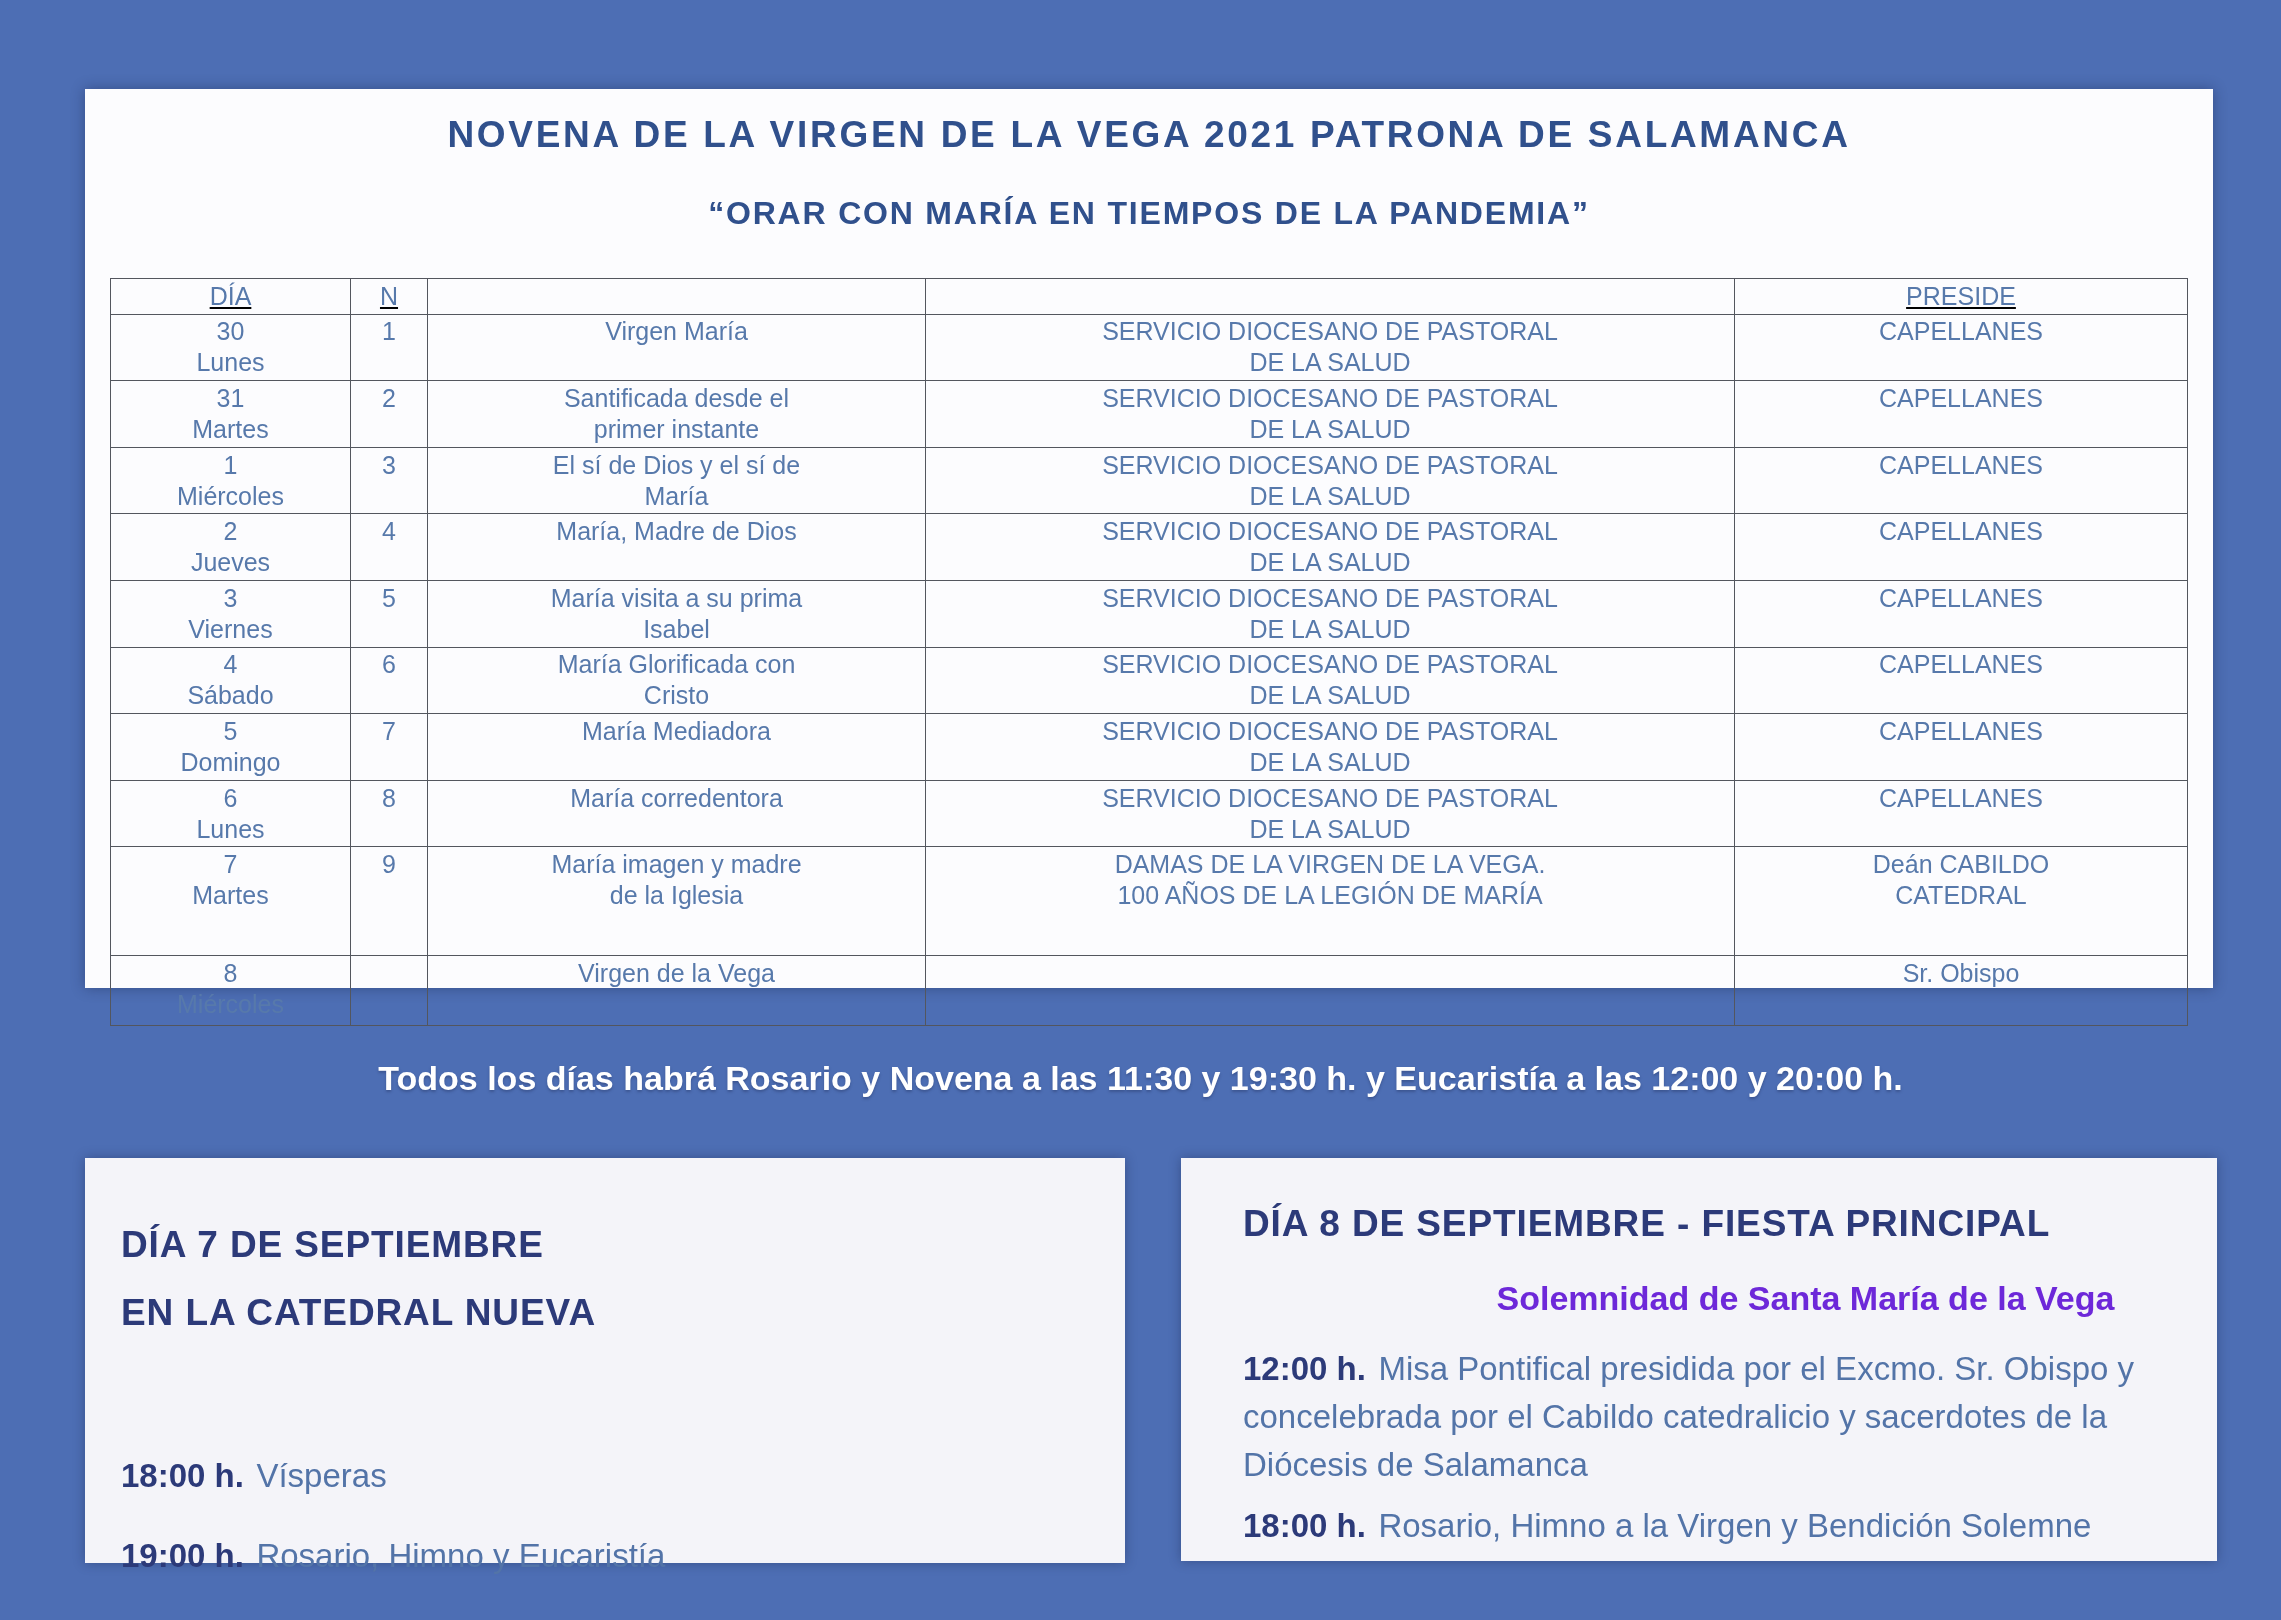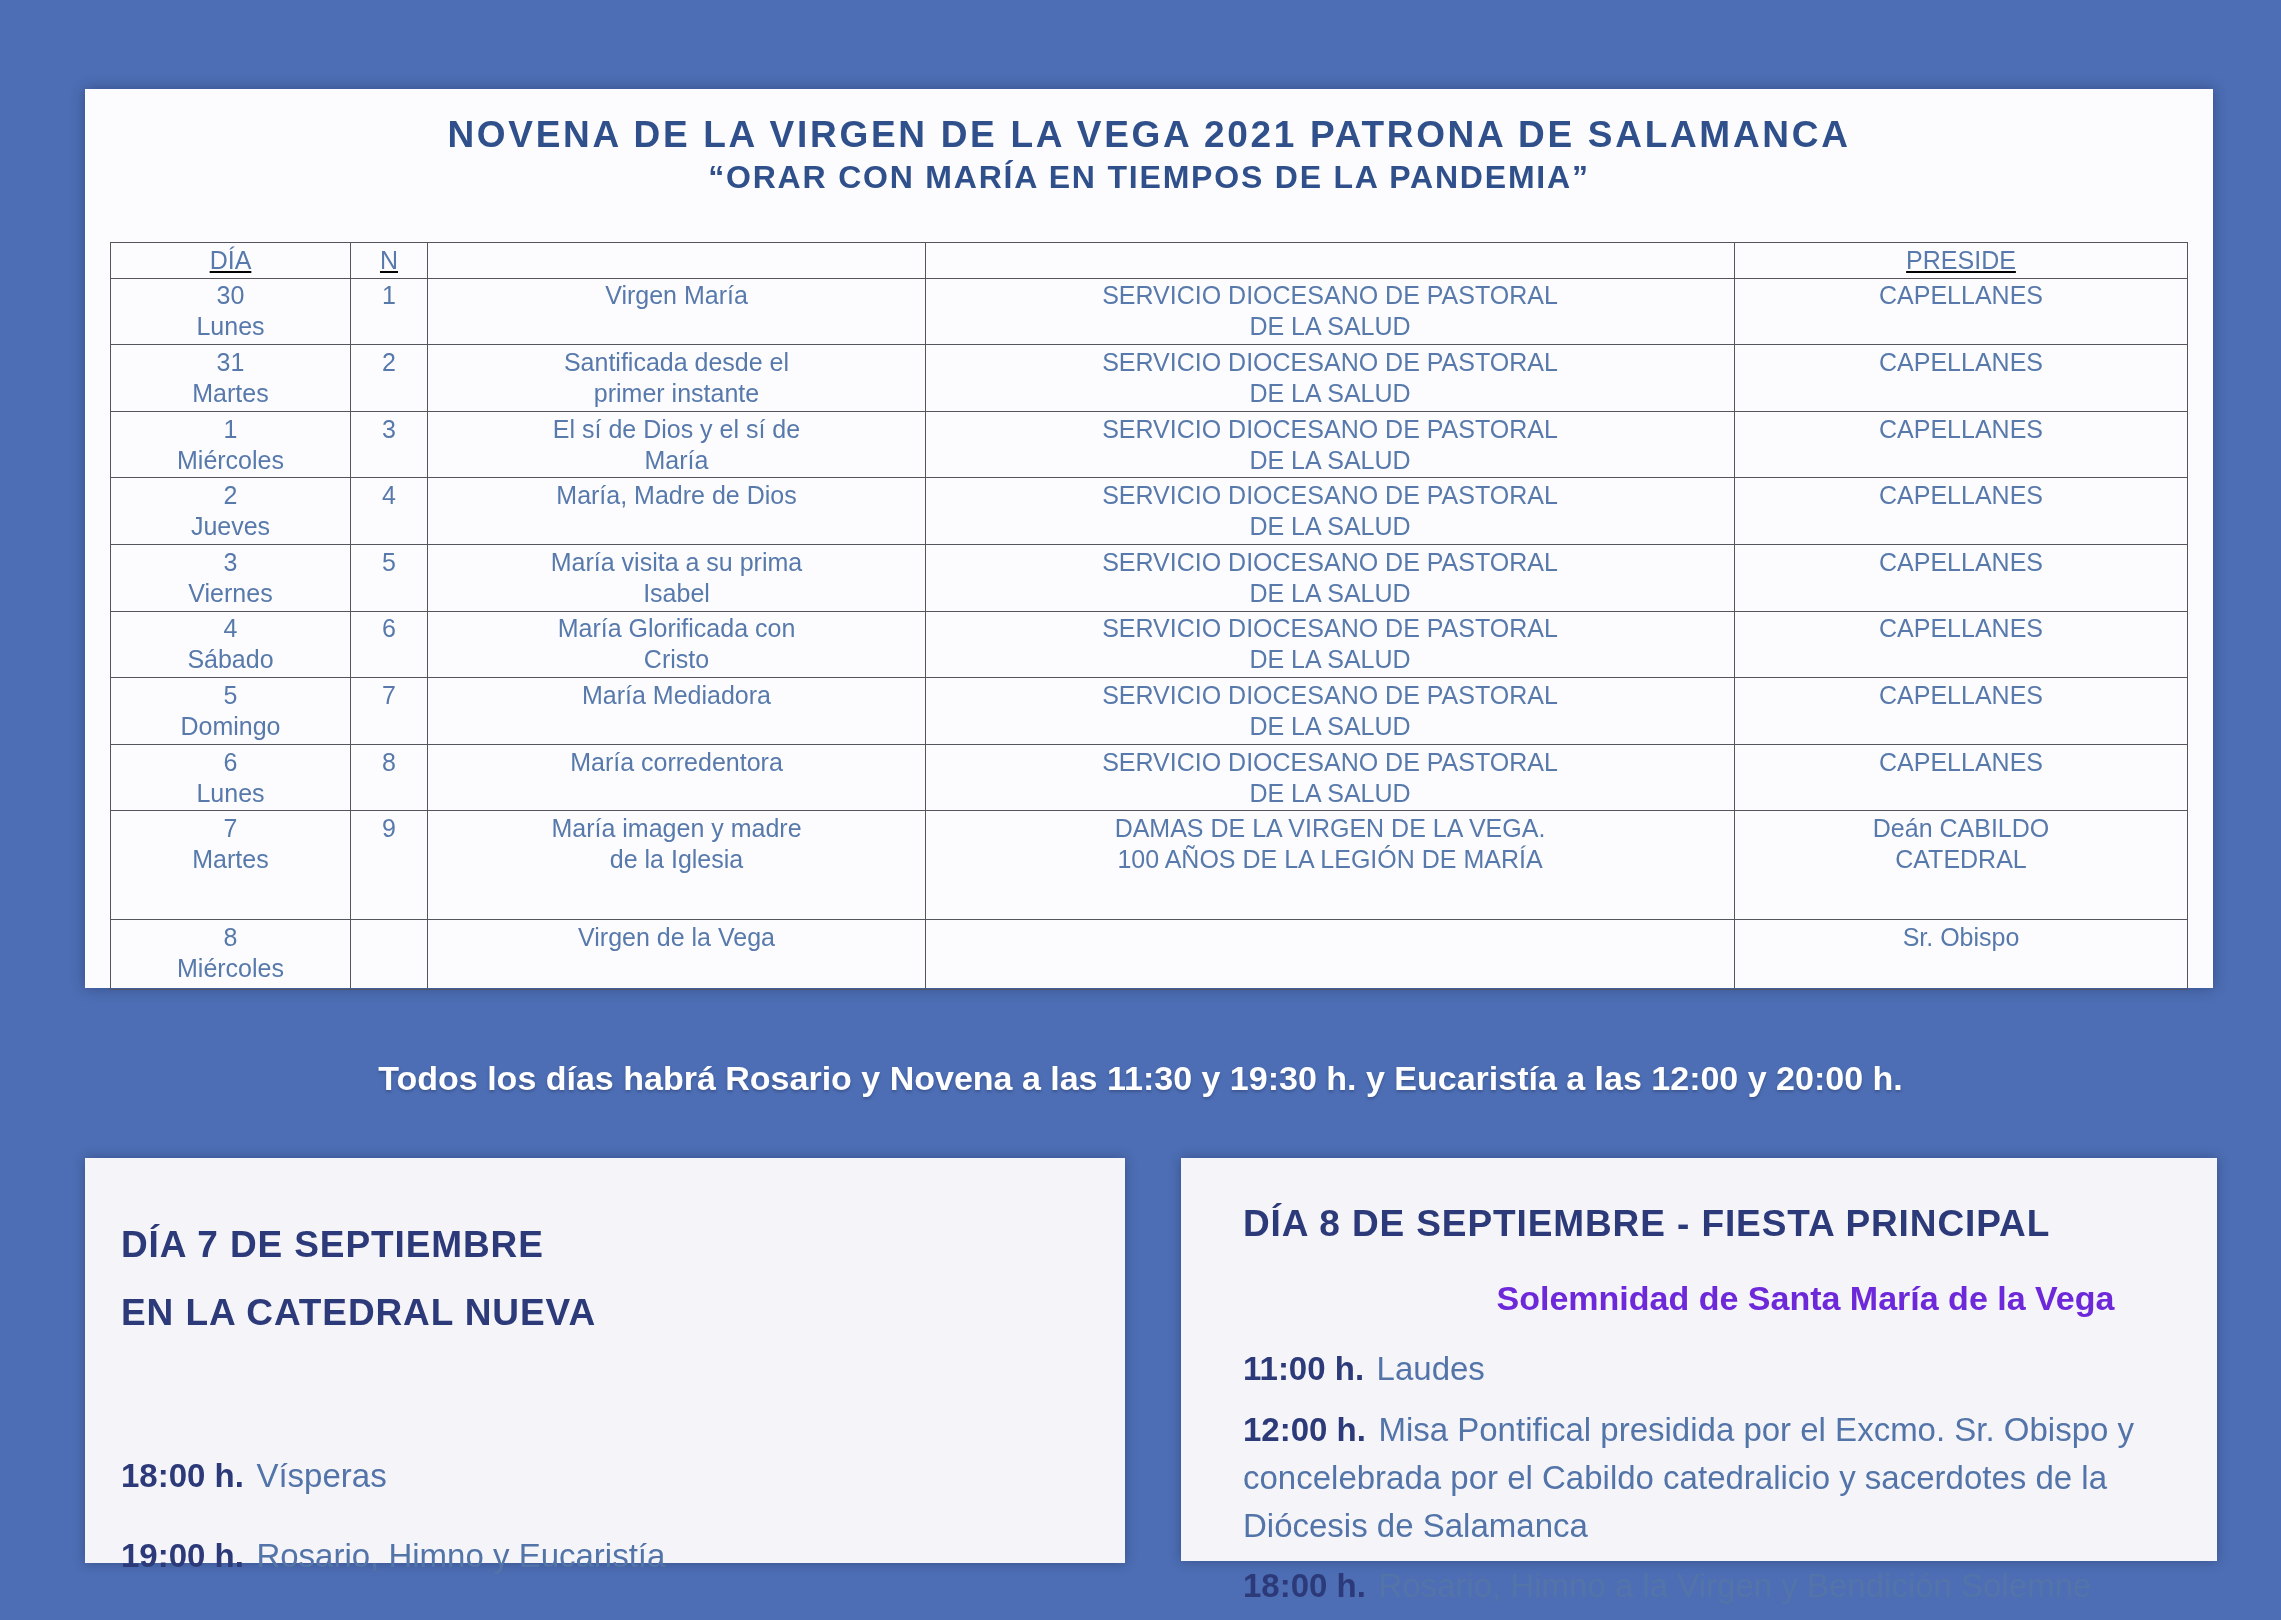--- a/index.html
+++ b/index.html
@@ -24,20 +24,21 @@
   }
   .card-title {
     text-align: center;
     font-size: 37px;
     font-weight: bold;
     letter-spacing: 2.7px;
     line-height: 46px;
     color: #30508c;
   }
   .card-subtitle {
+    margin-top: 36px;
     text-align: center;
     font-size: 32px;
     font-weight: bold;
     letter-spacing: 1.8px;
     line-height: 39px;
     color: #30508c;
   }
   
   table.novena {
     margin: 45px auto 0 auto;
@@ -258,23 +259,20 @@
         <span class="time">19:00 h.</span><span>Rosario, Himno y Eucaristía</span>
       </p>
     </div>
   </div>
 
   <div class="panel panel-right">
     <div class="panel-heading">DÍA 8 DE SEPTIEMBRE - FIESTA PRINCIPAL</div>
     <div class="panel-sub">Solemnidad de Santa María de la Vega</div>
     <div class="sched">
       <p class="sched-item">
-        <span class="time">11:00 h.</span><span>Laudes</span>
-      </p>
-      <p class="sched-item">
         <span class="time">12:00 h.</span><span>Misa Pontifical presidida por el Excmo. Sr. Obispo y concelebrada por el Cabildo catedralicio y sacerdotes de la Diócesis de Salamanca</span>
       </p>
       <p class="sched-item">
         <span class="time">18:00 h.</span><span>Rosario, Himno a la Virgen y Bendición Solemne</span>
       </p>
     </div>
   </div>
 
 </div>
 

